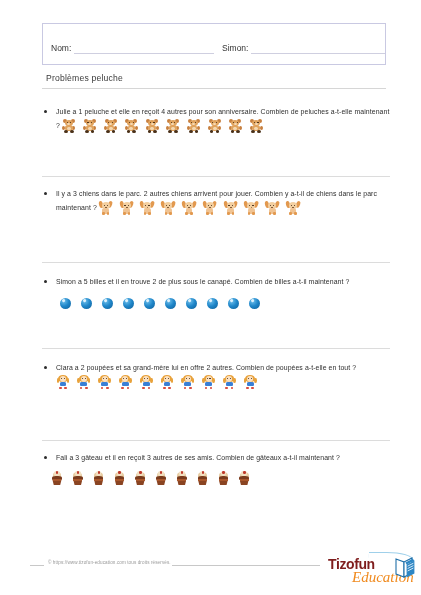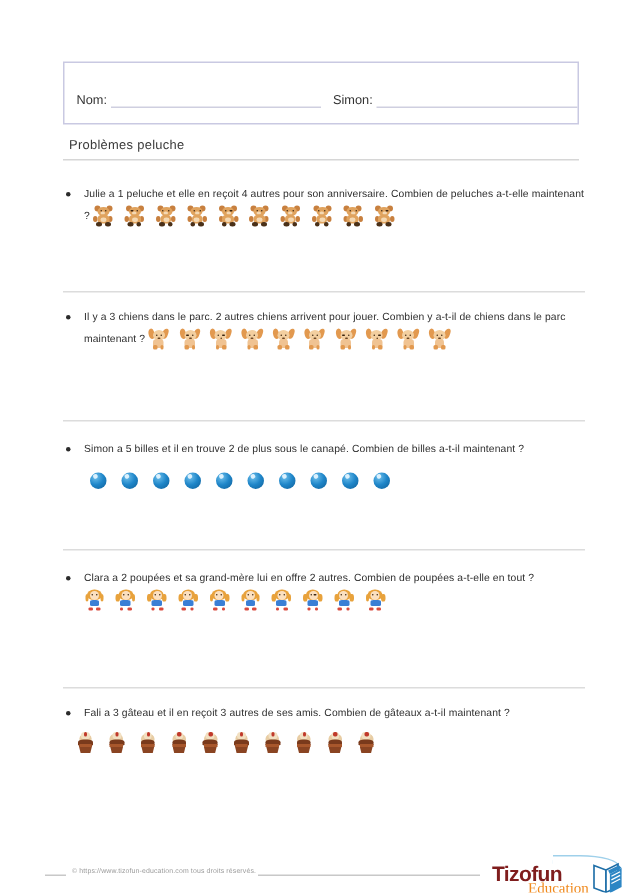--- a/index.html
+++ b/index.html
@@ -11,21 +11,21 @@
     width: 421px;
     height: 595px;
     font-family: "Liberation Sans", sans-serif;
     color: #2b2b2b;
     overflow: hidden;
     position: relative;
   }
 
   .page {
     position: absolute;
-    left: 0; top: 18px;
+    left: 0; top: 0;
     width: 421px;
     height: 417px;
     background: #fff;
   }
 
   
   .header-box {
     position: absolute;
     left: 42px;
     top: 23px;
@@ -314,22 +314,23 @@
     left: 0; top: 6px;
     font-size: 14px;
     font-weight: bold;
     color: #7f1d1d;
     letter-spacing: -0.4px;
     font-family: "Liberation Sans", sans-serif;
   }
   .logo-education {
     position: absolute;
     left: 24px; top: 19px;
-    font-size: 10px;
+    font-size: 15px;
     color: #f08a1e;
+    font-style: italic;
     font-family: "Liberation Serif", serif;
   }
   .logo-swoosh {
     position: absolute;
     left: 40px; top: 2px;
     width: 44px; height: 12px;
     border-top: 1px solid #9fd0ea;
     border-right: 1px solid #9fd0ea;
     border-radius: 0 60% 0 0;
     transform: skewX(-6deg);

